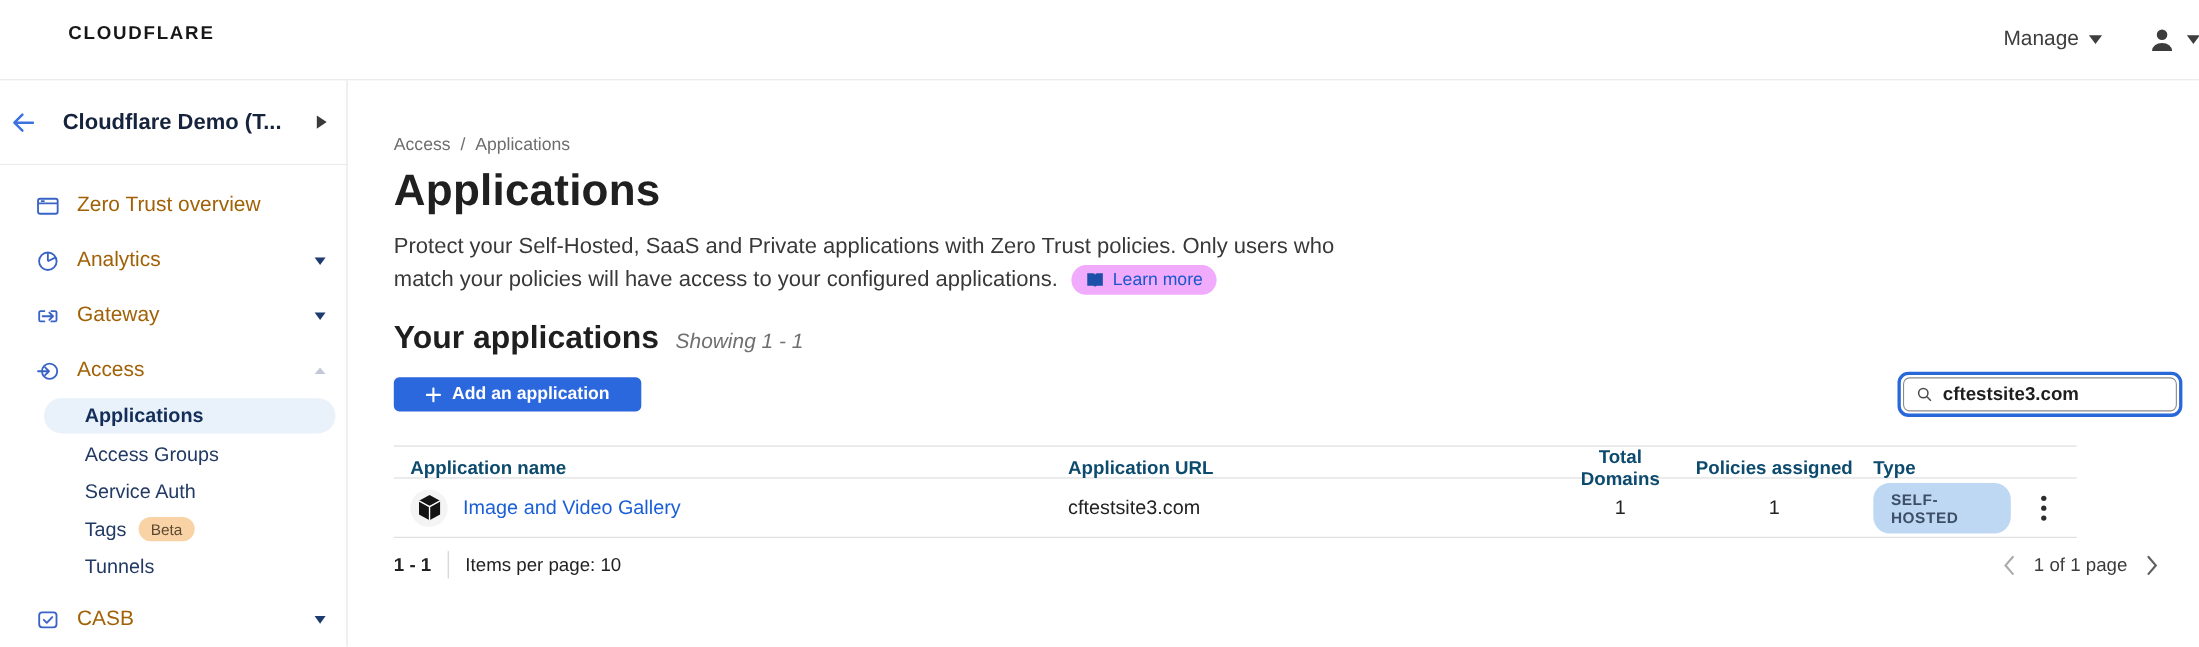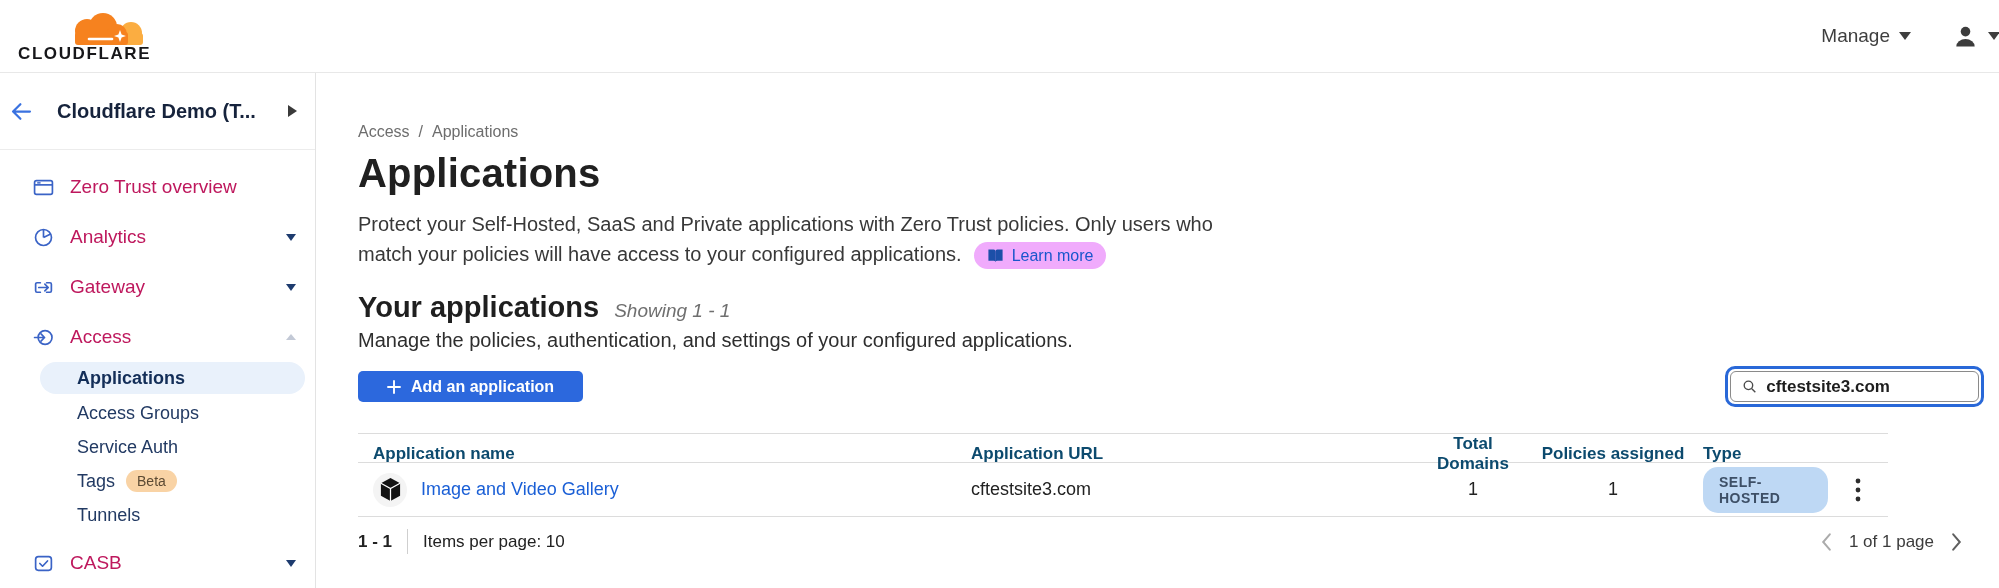--- a/index.html
+++ b/index.html
@@ -3,41 +3,41 @@
 <meta charset="utf-8">
 <style>
   * { margin:0; padding:0; box-sizing:border-box; }
   html,body { width:1999px; height:588px; overflow:hidden; background:#fff;
     font-family:"Liberation Sans", sans-serif; color:#222; position:relative; }
 
   
   .header { position:absolute; top:0; left:0; width:1999px; height:73px;
     border-bottom:1px solid #e8e8e8; display:flex; align-items:center;
     justify-content:space-between; padding:0 6px 0 18px; background:#fff; z-index:5; }
-  .logo-block { display:flex; flex-direction:column; align-items:flex-start; width:140px; margin-top:4px; }
+  .logo-block { display:flex; align-items:flex-start; width:140px; margin-top:4px; }
   .logo-cloud { margin-left:44px; }
   .logo-text { font-size:17px; font-weight:800; letter-spacing:1.6px; color:#17171a; margin-top:-2px; }
   .header-right { display:flex; align-items:center; gap:42px; margin-right:0; }
   .support-group { display:flex; align-items:center; gap:9px; cursor:pointer; }
   .support-label { font-size:19px; color:#3e3e3e; }
   .tri-down-dark { width:0; height:0; border-left:6px solid transparent;
     border-right:6px solid transparent; border-top:8px solid #3e3e3e; }
   .user-group { display:flex; align-items:center; gap:10px; margin-right:-7px; }
 
   
   .sidebar { position:absolute; top:73px; left:0; width:316px; height:515px;
     border-right:1px solid #e3e3e3; background:#fff; }
   .account-row { height:77px; border-bottom:1px solid #ececec; display:flex;
     align-items:center; padding:0 18px 0 8px; }
   .account-name { font-size:20px; font-weight:bold; color:#16233c; margin-left:22px; white-space:nowrap; }
   .tri-right { width:0; height:0; border-top:6px solid transparent;
     border-bottom:6px solid transparent; border-left:9px solid #3a3a3a; margin-left:auto; }
   .nav { padding-top:12px; }
   .nav-item { height:50px; display:flex; align-items:center; padding:0 19px 0 33px;
-    font-size:19px; color:#be185d; cursor:pointer; }
+    font-size:19px; color:#a16207; cursor:pointer; }
   .nav-icon { width:22px; display:flex; margin-right:15px; flex-shrink:0; }
   .chev { margin-left:auto; }
   .tri-down-navy { width:0; height:0; border-left:5.5px solid transparent;
     border-right:5.5px solid transparent; border-top:7px solid #1d3b6e; }
   .tri-up-light { width:0; height:0; border-left:5px solid transparent;
     border-right:5px solid transparent; border-bottom:6px solid #c3c9d6; }
   .sub-item { height:34px; display:flex; align-items:center; padding-left:77px;
     font-size:18px; color:#223a63; cursor:pointer; }
   .active-pill { margin:0 10px 2px 40px; height:32px; border-radius:16px;
     background:#e9f1fb; display:flex; align-items:center; padding-left:37px;
@@ -231,21 +231,20 @@
           <path d="M18.5 1.8 h-6.3 a2.3 2.3 0 0 0 -2.3 2.3 V16.6 a2.9 2.9 0 0 1 2.3 -1.4 h6.3 Z"></path>
         </svg>
         <span>Learn more</span>
       </span>
   </p>
 
   <div class="section-head">
     <span class="section-title">Your applications</span>
     <span class="showing">Showing 1 - 1</span>
   </div>
-  <div class="section-sub">Manage the policies, authentication, and settings of your configured applications.</div>
 
   <div class="controls-row">
     <button class="add-btn">
       <svg width="14" height="14" viewBox="0 0 14 14" stroke="#fff" stroke-width="1.9" stroke-linecap="round">
           <path d="M7 1 V13 M1 7 H13"></path>
         </svg>
       <span>Add an application</span>
     </button>
     <div class="search-ring">
       <div class="search-inner">

